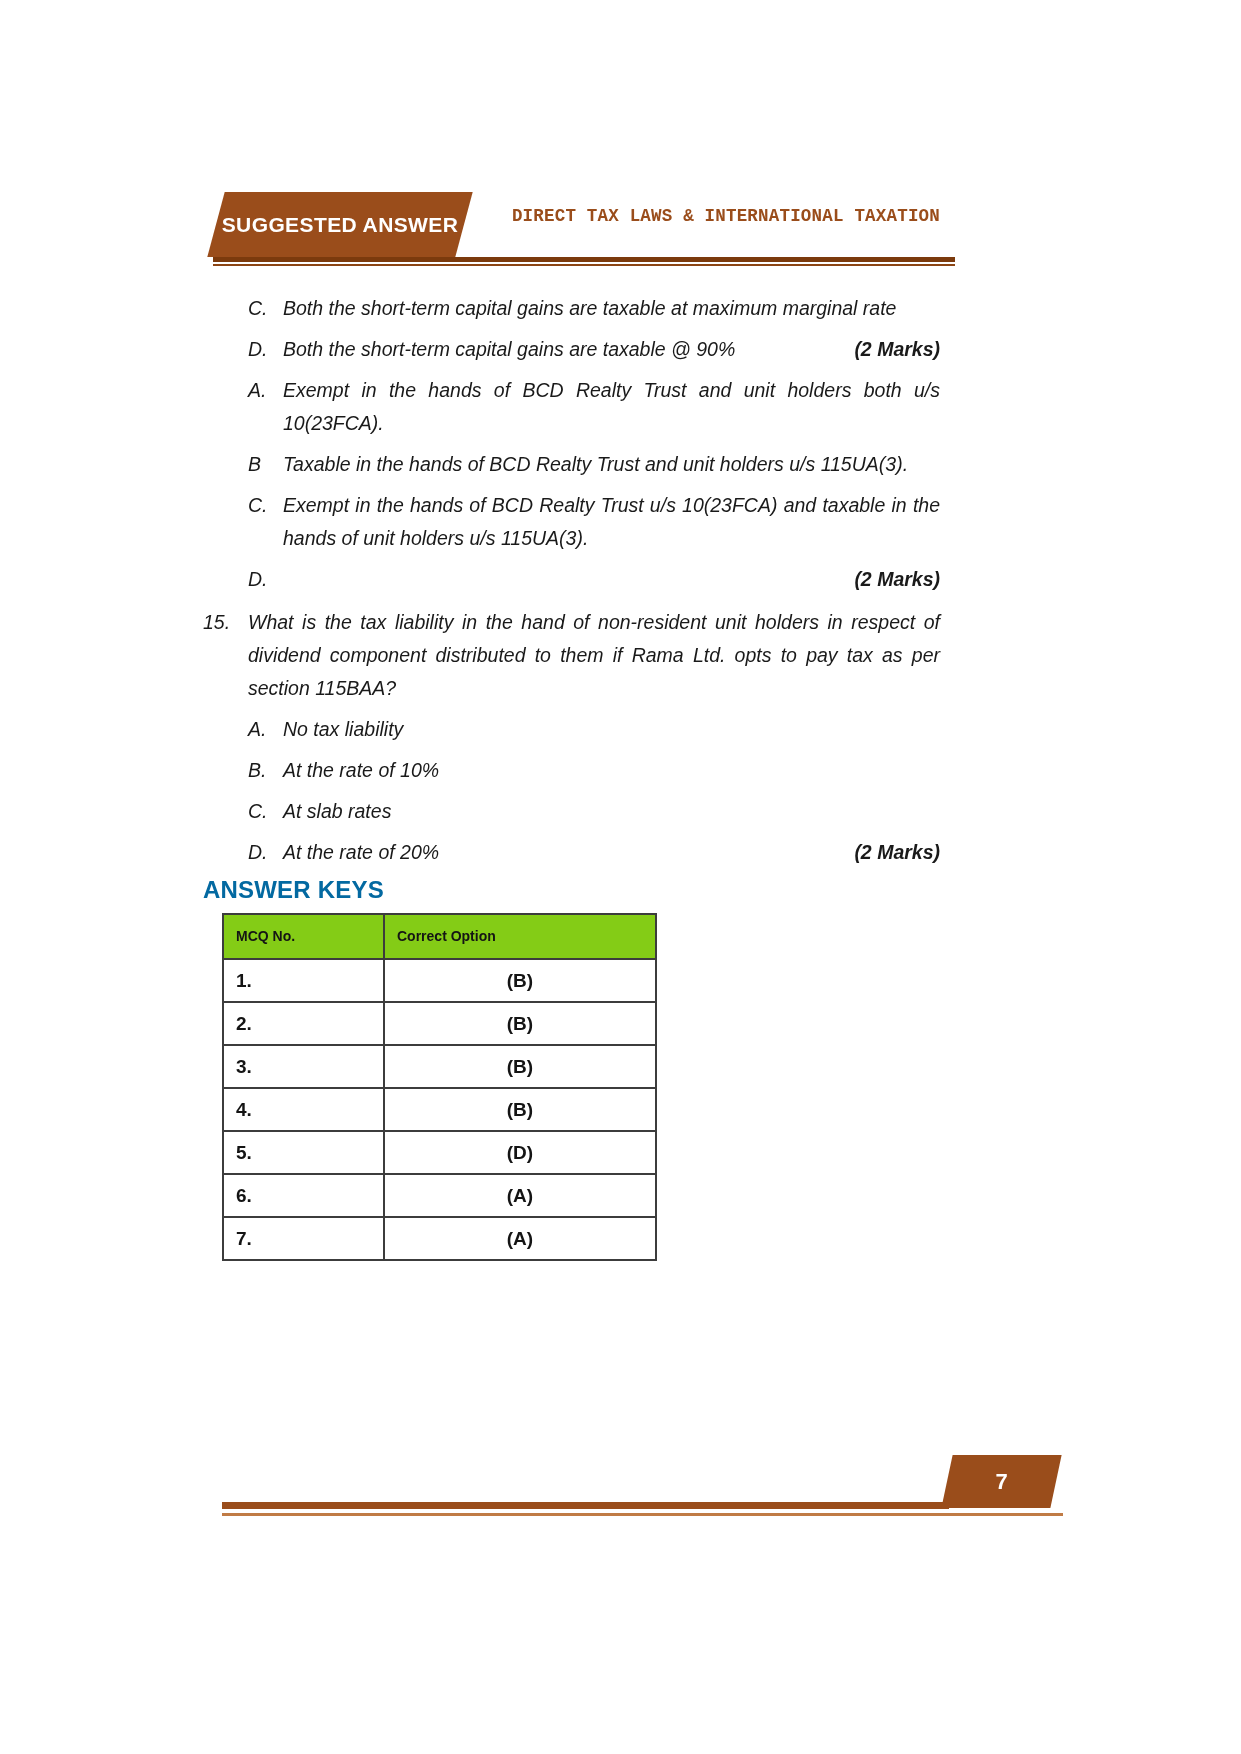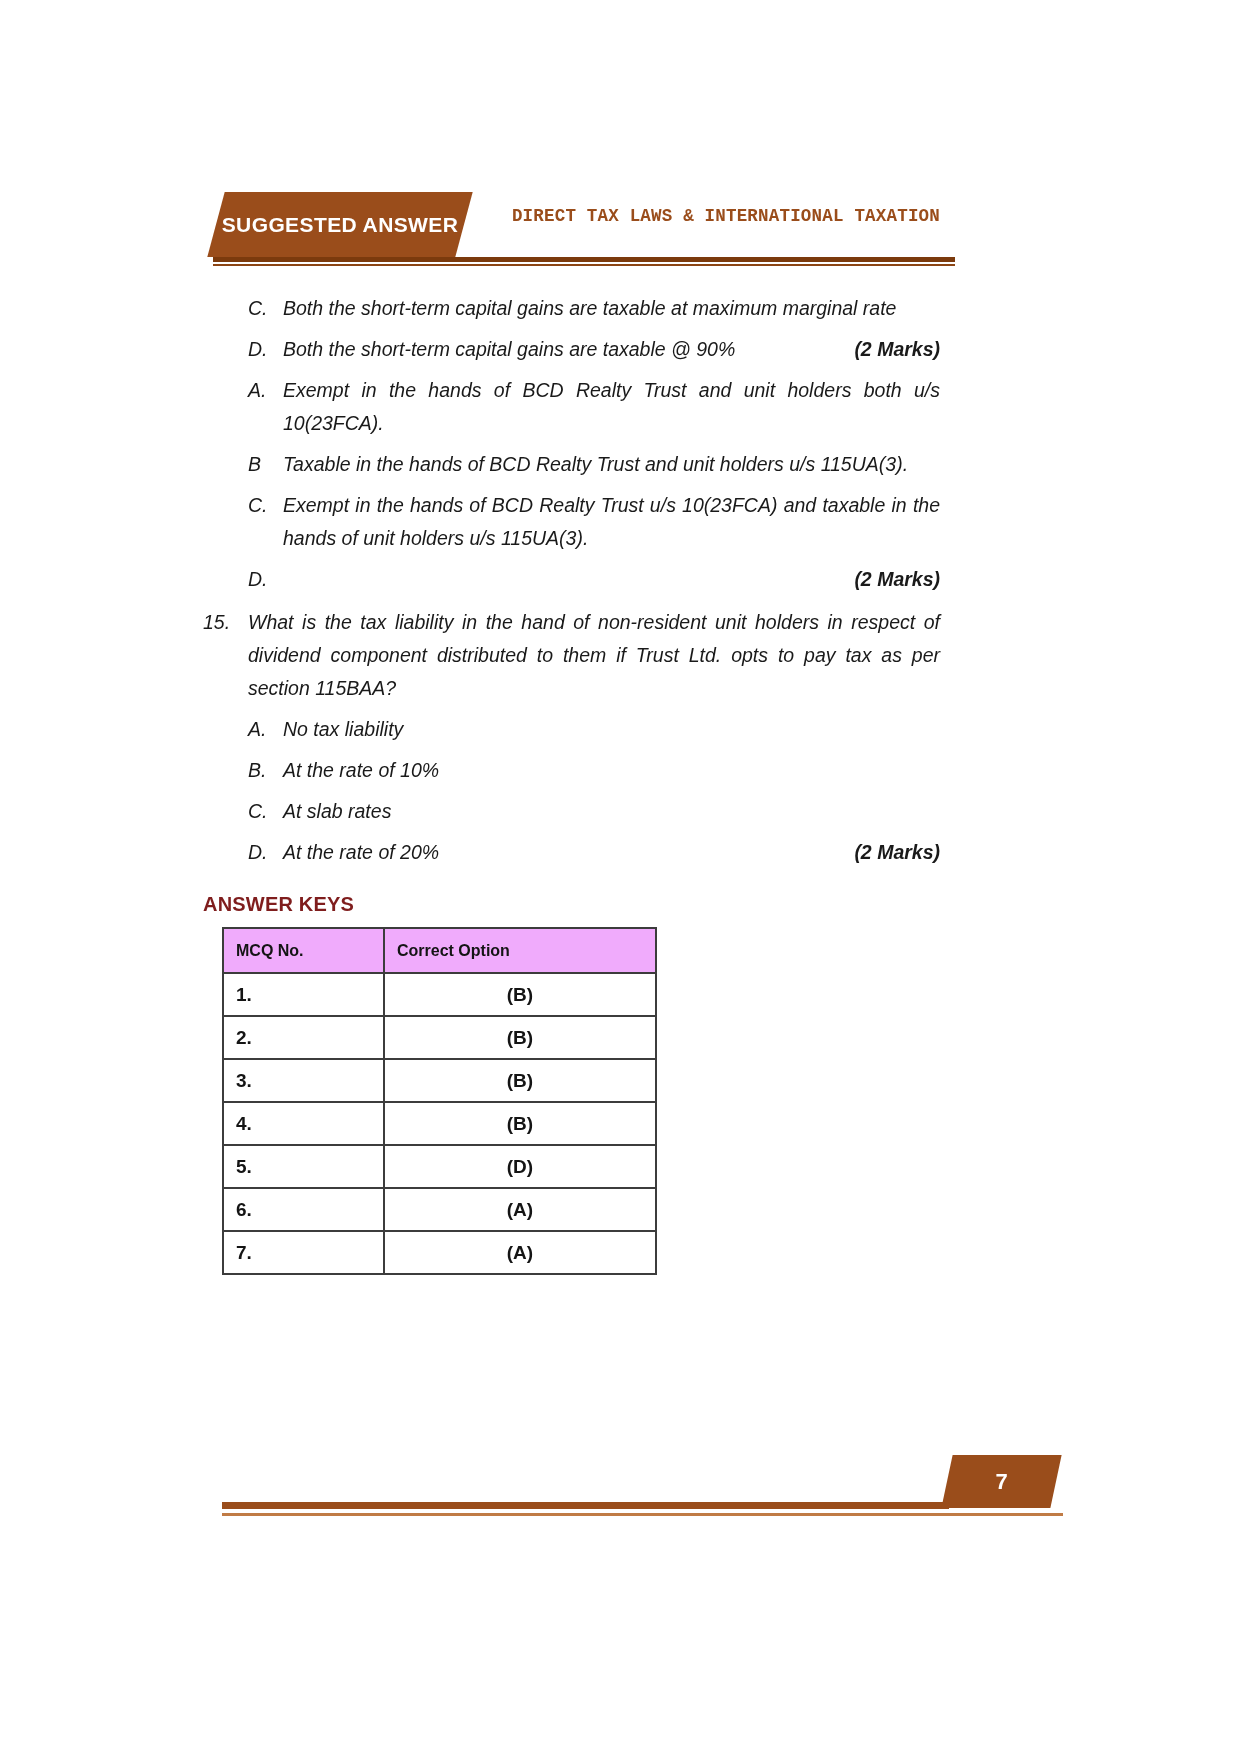--- a/index.html
+++ b/index.html
@@ -41,31 +41,31 @@
   .q-text  { flex:1; text-align:justify; }
   .opt     { display:flex; margin-left:45px; margin-top:8px; }
   .opt-label { width:35px; flex:0 0 35px; }
   .opt-text  { flex:1; text-align:justify; position:relative; }
   .marks {
     position:absolute; right:0; bottom:0; font-weight:bold; white-space:nowrap;margin-top:44px;
   }
 
   
   .ak-heading {
-    margin-top:22px; font-style:normal; font-weight:bold; font-size:20px;
-    line-height:26px; color:#7f1d1d; letter-spacing:0.2px;
+    margin-top:8px; font-style:normal; font-weight:bold; font-size:24px;
+    line-height:26px; color:#0369a1; letter-spacing:0.2px;
   }
   .ak-table {
     margin-top:10px; margin-left:19px; border-collapse:collapse;
     font-style:normal; font-weight:bold; font-size:19px; color:#141414;
     width:433px; table-layout:fixed;
   }
   .ak-table th, .ak-table td { border:2px solid #3c3c3c; }
   .ak-table th {
-    background:#f0abfc; text-align:left; padding:5px 12px; height:38px; font-size:16px;
+    background:#84cc16; text-align:left; padding:5px 12px; height:38px; font-size:14px;
   }
   .ak-table td { height:40px; padding:4px 12px; }
   .col-mcq { width:161px; }
   .col-opt { width:272px; }
   .ak-table td.td-opt { text-align:center; }
 
   
   .footer-line-thick { position:absolute; left:222px; top:1502px; width:727px; height:7px; background:#9a4d1b; }
   .page-badge {
     position:absolute; left:947px; top:1455px; width:109px; height:53px;
@@ -121,21 +121,21 @@
     </div>
     <div class="opt">
       <span class="opt-label">D.</span>
       <span class="opt-text">
         <span class="marks">(2 Marks)</span>
       </span>
     </div>
 
     <div class="question">
       <span class="q-num">15.</span>
-      <span class="q-text">What is the tax liability in the hand of non-resident unit holders in respect of dividend component distributed to them if Trust Ltd. opts to pay tax as per section 115BAA?</span>
+      <span class="q-text">What is the tax liability in the hand of non-resident unit holders in respect of dividend component distributed to them if Rama Ltd. opts to pay tax as per section 115BAA?</span>
     </div>
     <div class="opt">
       <span class="opt-label">A.</span>
       <span class="opt-text">No tax liability</span>
     </div>
     <div class="opt">
       <span class="opt-label">B.</span>
       <span class="opt-text">At the rate of 10%</span>
     </div>
     <div class="opt">

